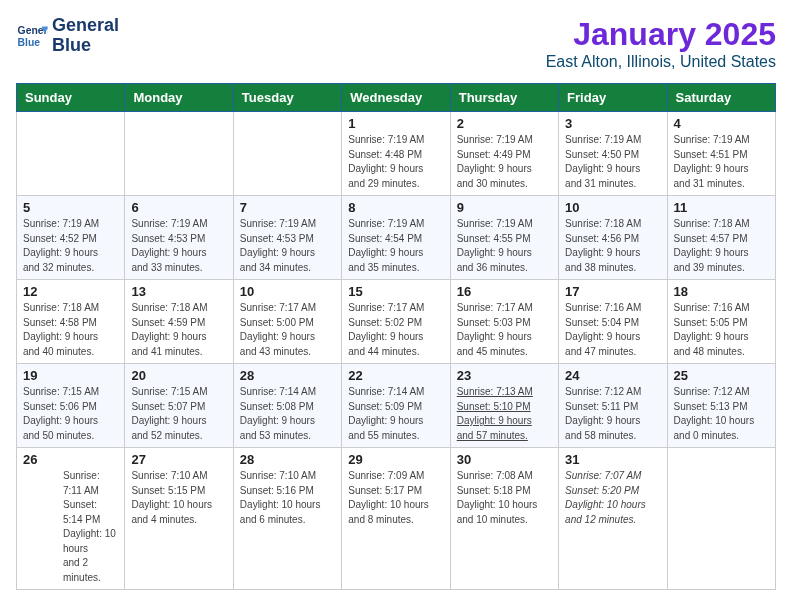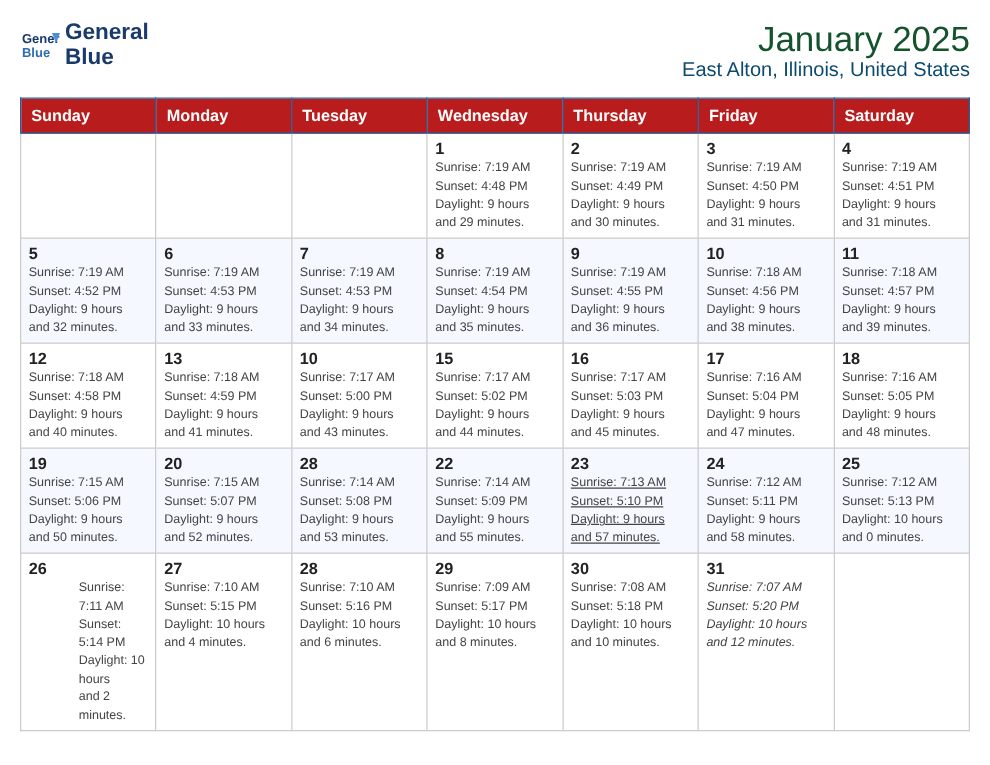--- a/index.html
+++ b/index.html
@@ -28,23 +28,23 @@
     }
     .logo-icon {
       width: 32px;
       height: 32px;
       margin-right: 4px;
     }
     .title-block {
       text-align: right;
     }
     .month-title {
-      font-size: 28px;
-      font-weight: normal;
-      color: #14532d;
+      font-size: 32px;
+      font-weight: bold;
+      color: #6d28d9;
     }
     .location {
       font-size: 16px;
       color: #0c4a6e;
     }
     .calendar {
       width: 100%;
       border-collapse: collapse;
       border: 1px solid #ccc;
     }
@@ -80,21 +80,21 @@
     }
     .empty-cell {
       background: #f9f9f9;
     }
     tr:nth-child(even) td {
       background: #f5f8ff;
     }
     tr:nth-child(odd) td {
       background: #ffffff;
     }
-    .calendar thead tr th { background: #b91c1c; }
+    .calendar thead tr th { background: #15803d; }
   </style>
 </head>
 <body>
 
 <div class="header">
   <div class="logo">
     <svg class="logo-icon" viewBox="0 0 40 40">
       <text x="2" y="18" font-size="13" font-weight="bold" fill="#1a3a6b">General</text>
       <text x="2" y="32" font-size="13" font-weight="bold" fill="#2e6db4">Blue</text>
       <polygon points="32,8 40,8 36,18" fill="#4a90d9"></polygon>

